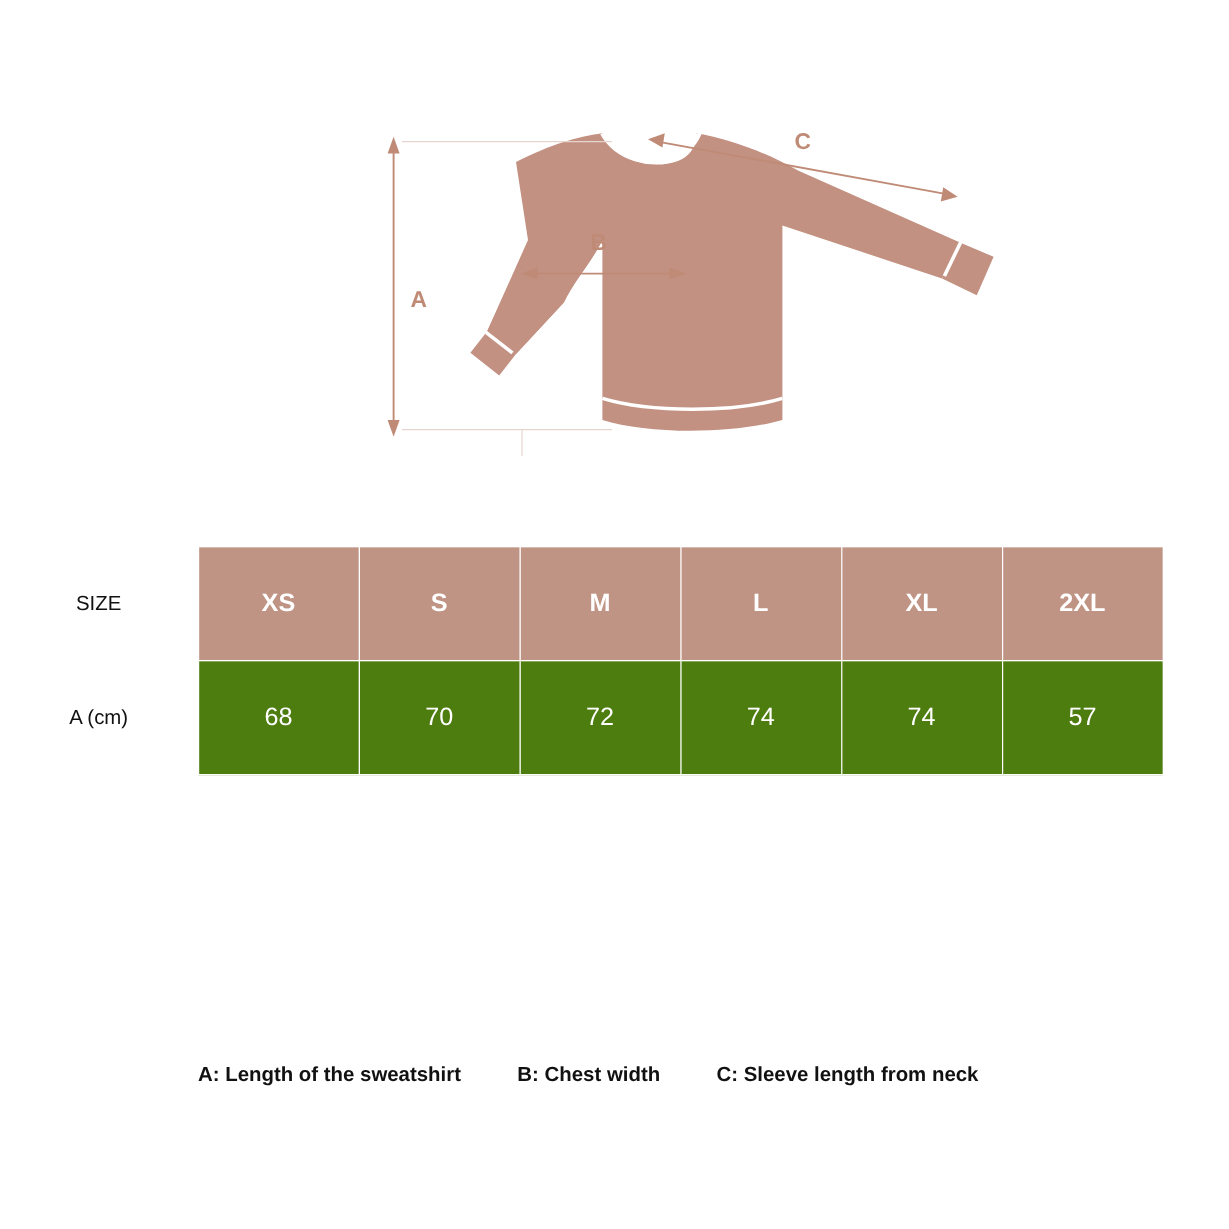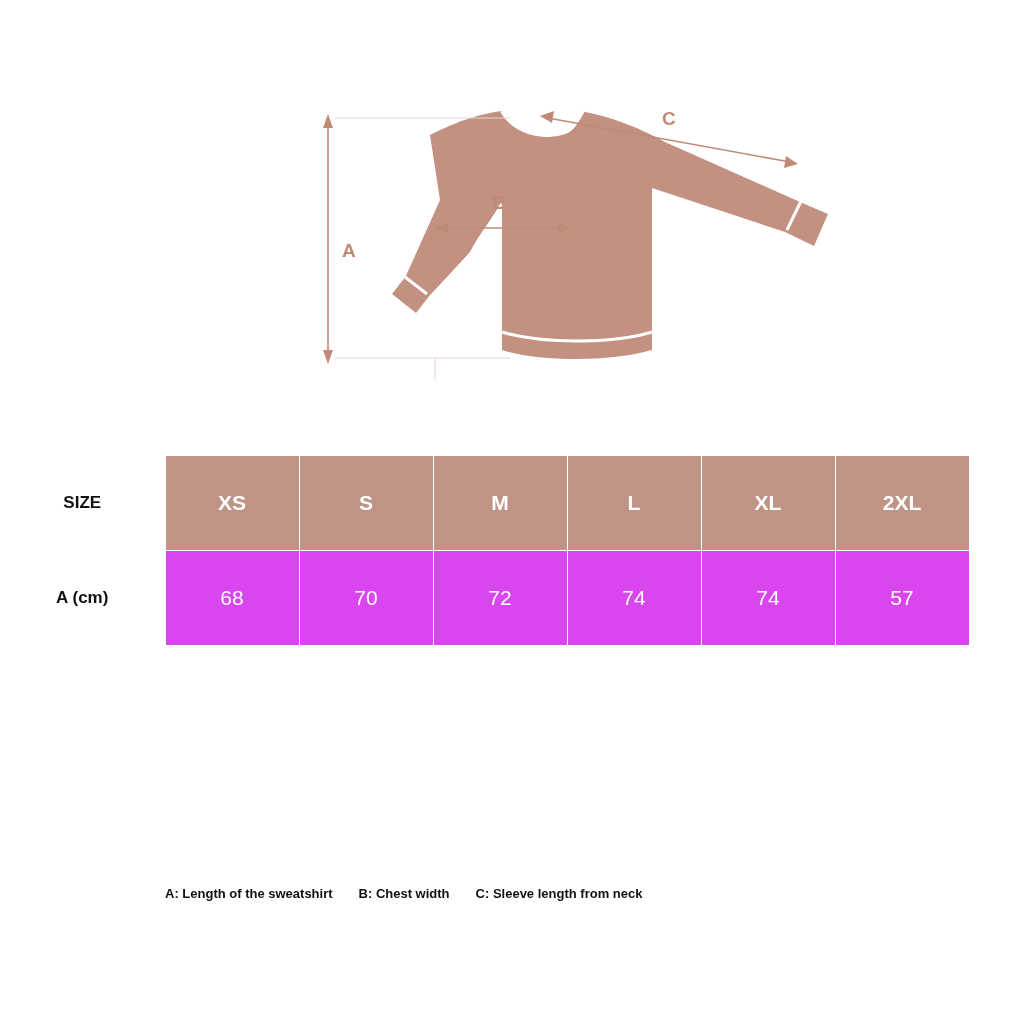--- a/index.html
+++ b/index.html
@@ -56,46 +56,46 @@
     padding: 0;
     margin: 0;
     text-align: center;
     vertical-align: middle;
     height: 94px;
     border: 1px solid #ffffff;
   }
   .rowhead-cell {
     background: #ffffff;
     border: none !important;
-    font-weight: bold;
+    font-weight: normal;
     font-size: 17px;
     color: #111111;
     text-align: center;
   }
   .header-cell {
     background: #c09484;
     color: #ffffff;
     font-size: 21px;
     font-weight: bold;
   }
   .data-cell {
-    background: #d946ef;
+    background: #4d7c0f;
     color: #ffffff;
     font-size: 21px;
     font-weight: normal;
   }
 
   .legend {
     position: absolute;
     top: 886px;
     left: 165px;
     width: 830px;
     display: flex;
-    gap: 26px;
-    font-size: 13px;
+    gap: 47px;
+    font-size: 17px;
     font-weight: bold;
     color: #111111;
   }
   .legend span { white-space: nowrap; }
 </style>
 </head>
 <body>
 
 <div class="diagram">
   <svg width="560" height="330" viewBox="0 0 560 330">

